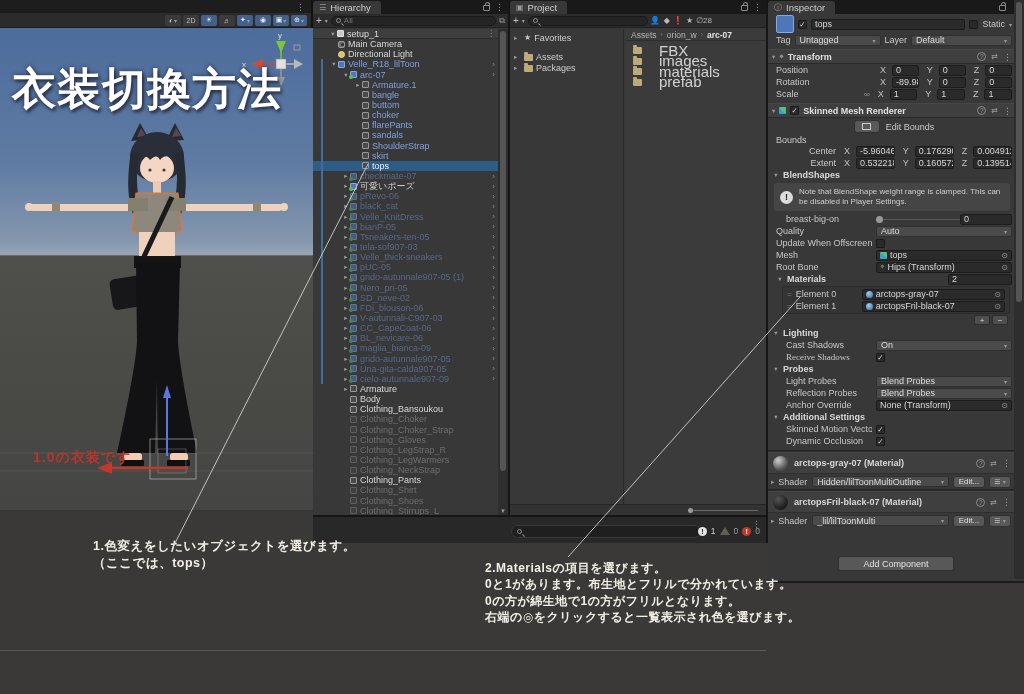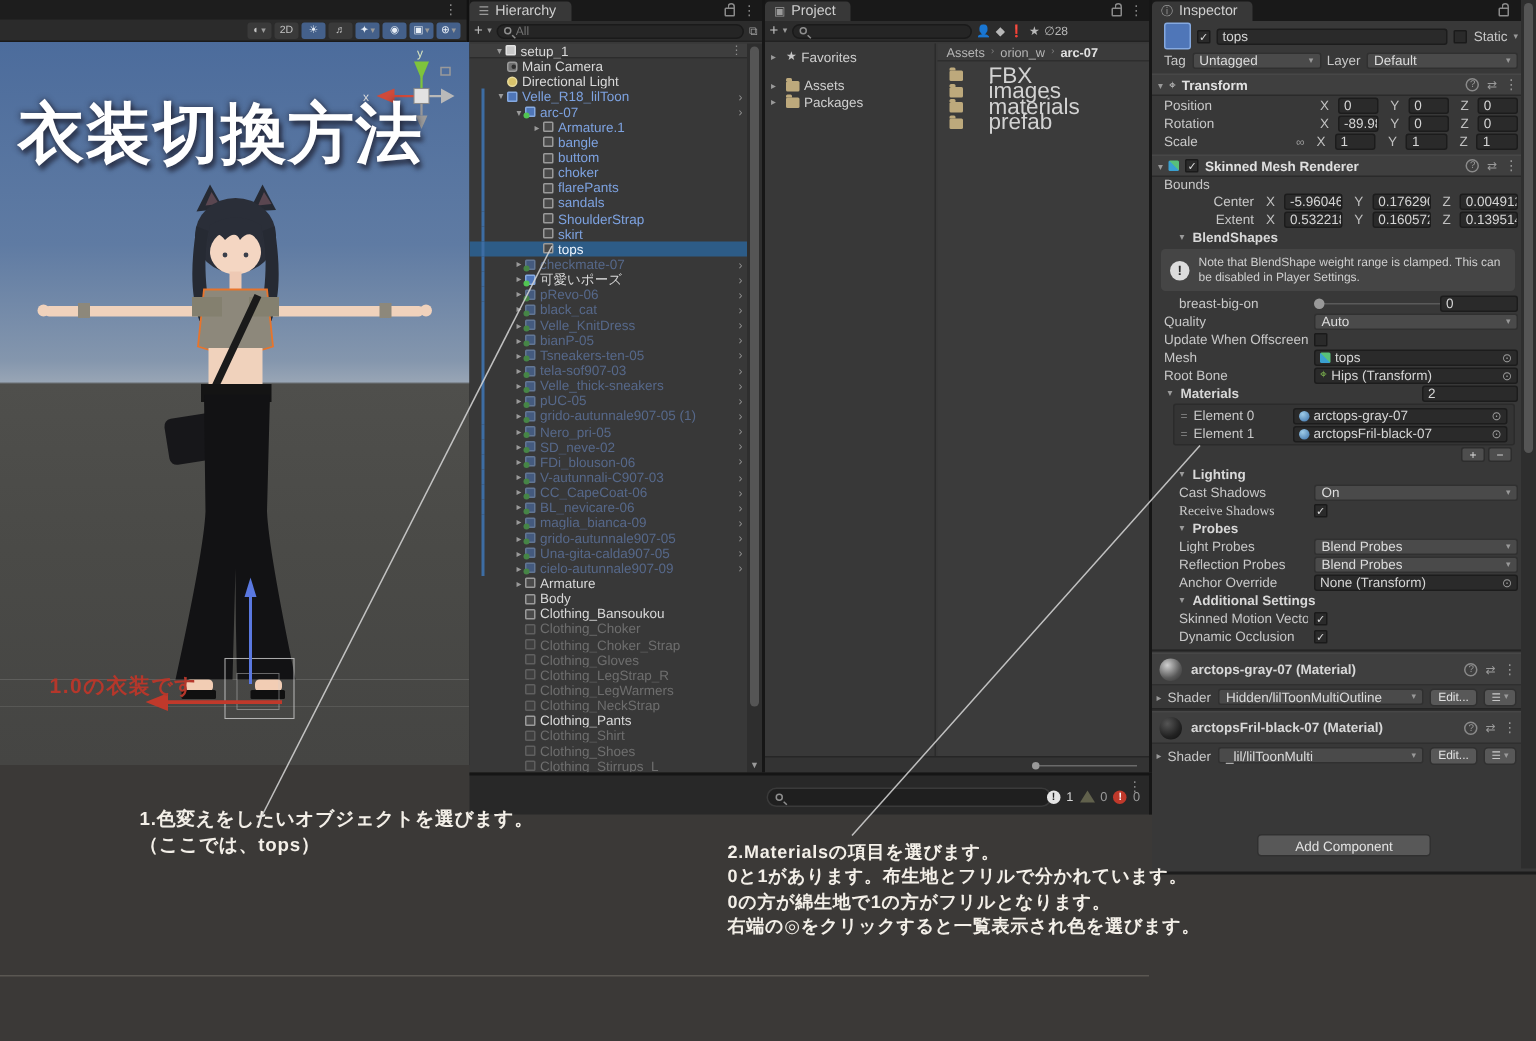--- a/index.html
+++ b/index.html
@@ -89,21 +89,21 @@
   #console .counts{position:absolute;right:6px;top:9px;display:flex;align-items:center;gap:4px;font-size:8.5px;color:#9a9a9a;}
   .cinfo{width:9px;height:9px;border-radius:50%;background:#e4e4e4;color:#222;font-size:7px;font-weight:bold;display:flex;align-items:center;justify-content:center;}
   .cwarn{width:0;height:0;border-left:5px solid transparent;border-right:5px solid transparent;border-bottom:8px solid #8f8f6a;opacity:.55;}
   .cerr{width:9px;height:9px;border-radius:50%;background:#c0392b;color:#fff;font-size:7px;font-weight:bold;display:flex;align-items:center;justify-content:center;}
   .cnum-on{color:#d6d6d6;}
   
   #inspector{left:768px;top:0;width:256px;height:583px;border-right:none;border-bottom:2px solid #1c1c1c;}
   #insp-body{position:absolute;left:0;top:14px;right:8px;bottom:0;overflow:hidden;font-size:9px;color:#c8c8c8;}
   .irow{display:flex;align-items:center;height:12px;padding:0 4px 0 8px;gap:4px;}
   .irow .ilabel{width:96px;flex:none;white-space:nowrap;overflow:hidden;color:#c8c8c8;}
-  .fold{display:flex;align-items:center;height:12px;padding-left:16px;gap:3px;color:#d8d8d8;font-weight:bold;}
+  .fold{display:flex;align-items:center;height:12px;padding-left:4px;gap:3px;color:#d8d8d8;font-weight:bold;}
   .fold .farrow{font-size:6.5px;color:#9a9a9a;width:8px;text-align:center;}
   .comp-head{display:flex;align-items:center;height:15px;background:#3f3f3f;border-top:1px solid #474747;border-bottom:1px solid #2a2a2a;padding:0 4px;gap:4px;}
   .comp-head .farrow{font-size:6.5px;color:#9a9a9a;}
   .comp-head .ctitle{font-weight:bold;color:#e0e0e0;}
   .hicons{margin-left:auto;display:flex;align-items:center;gap:5px;color:#9a9a9a;}
   .qmark{width:9px;height:9px;border-radius:50%;border:1px solid #8a8a8a;font-size:6.5px;display:flex;align-items:center;justify-content:center;}
   .preseti{font-size:8px;} .dots3{font-size:9px;}
   .cb{width:9px;height:9px;background:#2a2a2a;border:1px solid #1a1a1a;border-radius:1px;display:flex;align-items:center;justify-content:center;color:#d8d8d8;font-size:7.5px;flex:none;}
   .numf{background:#2a2a2a;border:1px solid #1c1c1c;border-radius:2px;height:11px;display:flex;align-items:center;padding:0 3px;color:#d6d6d6;flex:1;overflow:hidden;white-space:nowrap;}
   .axl{color:#c0c0c0;margin:0 2px 0 4px;}
@@ -768,20 +768,26 @@
       <span class="farrow">▾</span>
       <span class="meshico"></span>
       <span class="cb">✓</span>
       <span class="ctitle">Skinned Mesh Renderer</span>
       <span class="hicons">
         <span class="qmark">?</span>
         <span class="preseti">⇄</span>
         <span class="dots3">⋮</span>
       </span>
     </div>
+    <div class="irow" style="height:17px;justify-content:center;gap:6px;">
+      <span class="btn" style="width:26px;height:13px;">
+        <span style="width:9px;height:7px;border:1px solid #ccc;"></span>
+      </span>
+      <span>Edit Bounds</span>
+    </div>
     <div class="irow" style="height:10px;">
         <span>Bounds</span>
       </div>
     <div class="irow">
       <span class="ilabel" style="width:60px;text-align:right;">Center</span>
       <span class="axl">X</span>
         <span class="numf">-5.960464</span>
       <span class="axl">Y</span>
         <span class="numf">0.1762902</span>
       <span class="axl">Z</span>

